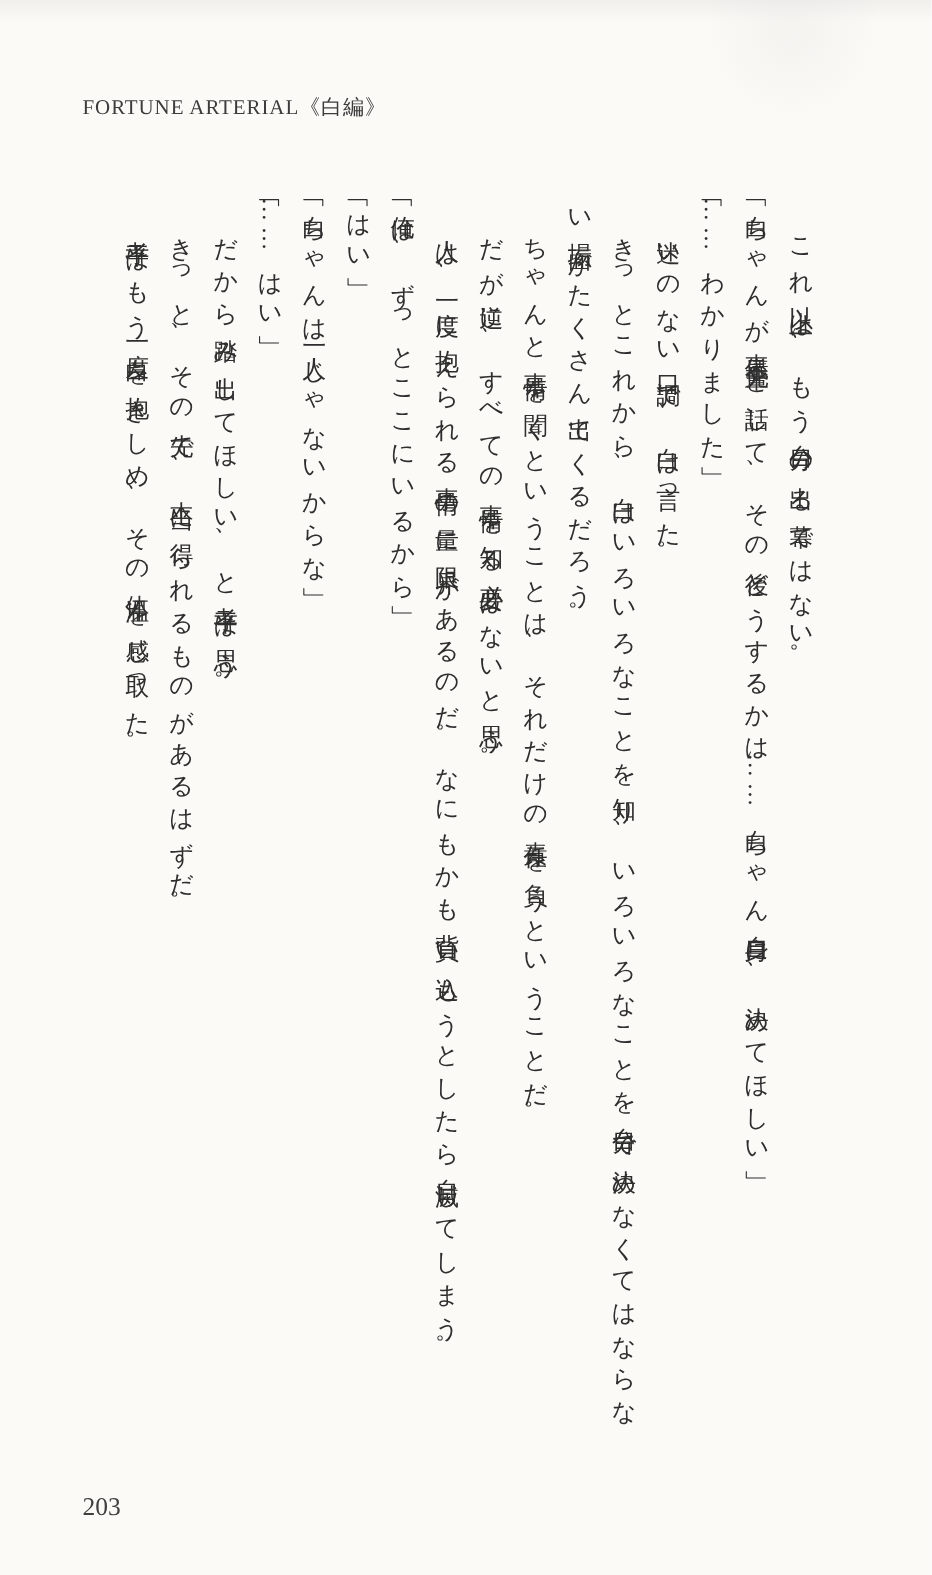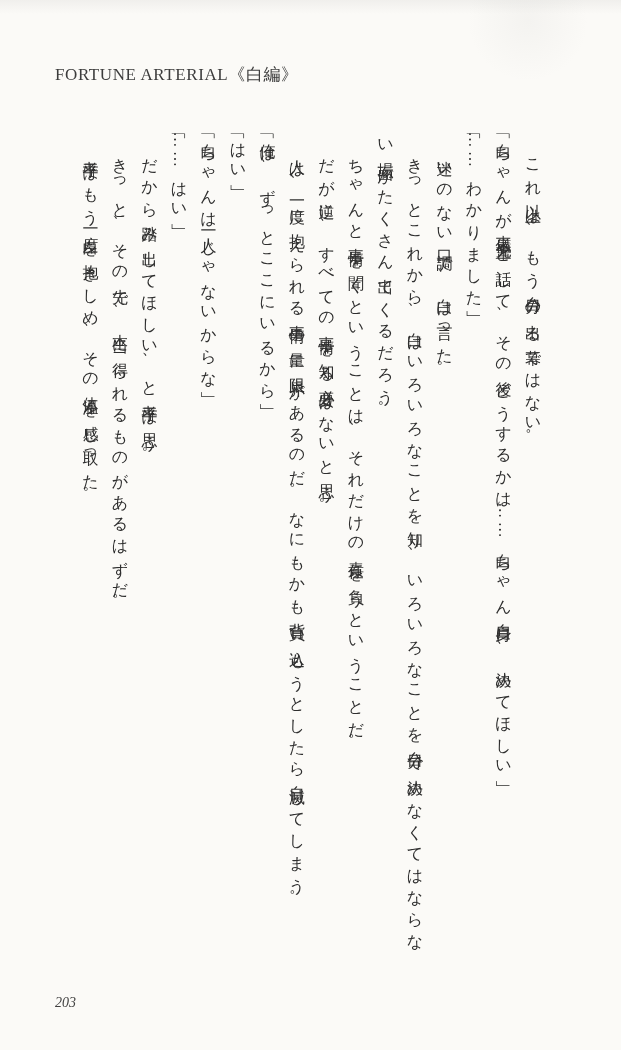--- a/index.html
+++ b/index.html
@@ -19,21 +19,21 @@
     background: #fbfaf7;
     
     background-image:
       linear-gradient(180deg, rgba(190,190,188,0.18) 0px, rgba(190,190,188,0) 14px),
       radial-gradient(circle at 85% 2%, rgba(180,180,178,0.10), rgba(180,180,178,0) 60px);
   }
   .running-header {
     position: absolute;
     left: 55px;
     top: 63px;
-    font-size: 17px;
+    font-size: 14px;
     letter-spacing: 0.6px;
     color: #3c3c3c;
     white-space: nowrap;
   }
   .text-block {
     position: absolute;
     top: 128px;
     right: 73px;
     height: 822px;
     writing-mode: vertical-rl;
@@ -45,22 +45,21 @@
     word-break: normal;
   }
   .text-block p {
     margin: 0;
     padding: 0;
   }
   .page-number {
     position: absolute;
     left: 55px;
     top: 995px;
-    font-size: 14px;
-    font-style: italic;
+    font-size: 17px;
     color: #3f3f3f;
     text-align: center;
   }
 </style>
 </head>
 <body>
 
 <div class="page">
 
   <div class="running-header">FORTUNE ARTERIAL《白編》</div>

